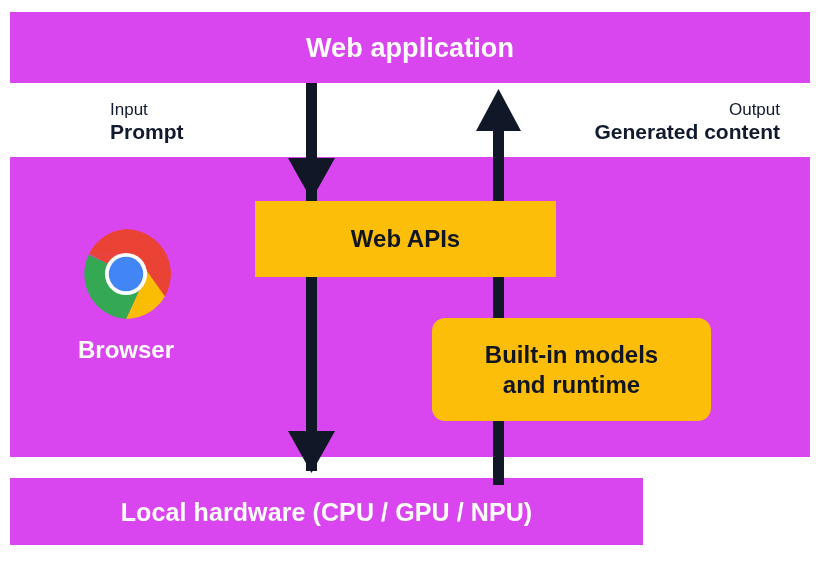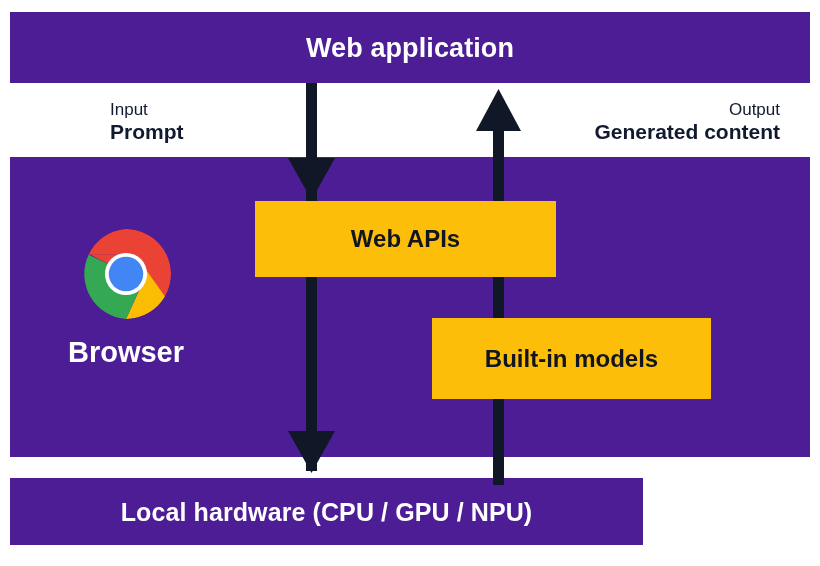--- a/index.html
+++ b/index.html
@@ -15,21 +15,21 @@
     position: relative;
     width: 820px;
     height: 566px;
     background: #ffffff;
     overflow: hidden;
   }
 
   
   .band {
     position: absolute;
-    background: #4c1d95;
+    background: #d946ef;
     box-sizing: border-box;
   }
   .band-top {
     left: 10px;
     top: 12px;
     width: 800px;
     height: 71px;
   }
   .band-middle {
     left: 10px;
@@ -118,41 +118,42 @@
     left: 255px;
     top: 201px;
     width: 301px;
     height: 76px;
     font-size: 24px;
   }
   .box-builtin {
     left: 432px;
     top: 318px;
     width: 279px;
-    height: 81px;
+    height: 103px;
     font-size: 24px;
     padding: 0 10px;
+    border-radius: 13px;
   }
 
   
   .browser-block {
     position: absolute;
     left: 46px;
     top: 228px;
     width: 160px;
     text-align: center;
   }
   .chrome-logo {
     display: block;
     margin: 0 auto;
   }
   .browser-caption {
     margin-top: 16px;
     color: #ffffff;
-    font-size: 29px;
+    font-size: 24px;
     font-weight: bold;
   }
 </style>
 </head>
 <body>
 
 <div id="stage">
 
   <div class="band band-top">
     <div class="band-title">Web application</div>
@@ -188,20 +189,21 @@
     <span class="big">Prompt</span>
   </div>
 
   <div class="ybox box-webapis">
     <span>Web APIs</span>
   </div>
 
   <div class="ybox box-builtin">
     <span>
       <span>Built-in models</span><br>
+      <span>and runtime</span>
     </span>
   </div>
 
   <div class="browser-block">
     <svg class="chrome-logo" width="92" height="92" viewBox="0 0 192 192">
       <defs>
         <clipPath id="outer">
           <circle cx="96" cy="96" r="94"></circle>
         </clipPath>
       </defs>

